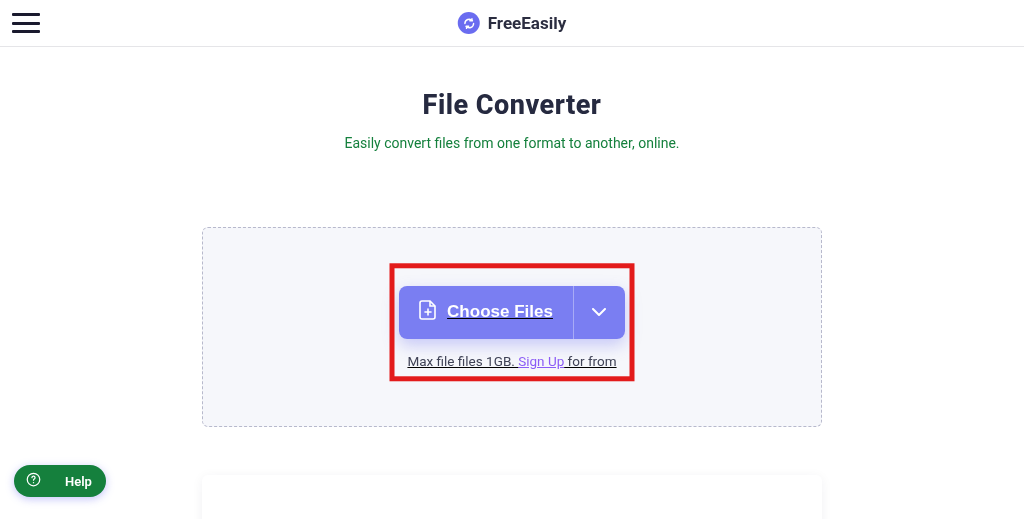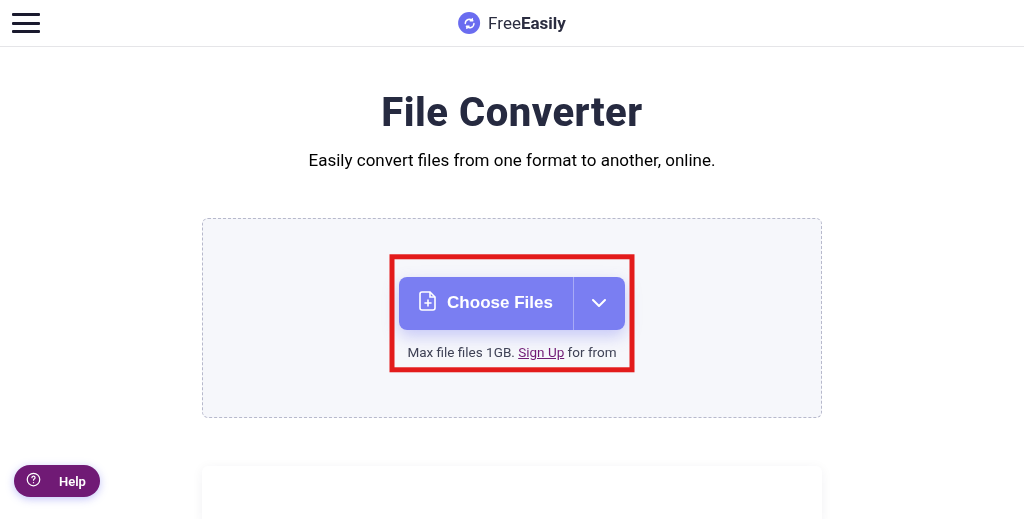--- a/index.html
+++ b/index.html
@@ -50,48 +50,49 @@
       display: flex;
       align-items: center;
       justify-content: center;
     }
     .logo-text {
       font-size: 17px;
       font-weight: 700;
       color: #2b2d40;
     }
     .logo-text .free {
-      font-weight: 400;
+      font-weight: 700;
     }
     .hero {
       text-align: center;
       padding-top: 42px;
     }
     .hero h1 {
-      font-size: 40px;
+      font-size: 27px;
       font-weight: 800;
       color: #262a40;
       letter-spacing: 0.5px;
     }
     .hero p {
       margin-top: 14px;
-      font-size: 17px;
-      color: #000000;
+      font-size: 14px;
+      color: #15803d;
     }
     .dropzone {
-      margin: 48px auto 0;
+      margin: 76px auto 0;
       width: 620px;
       height: 200px;
       border: 1.5px dashed #b7b9cc;
       border-radius: 6px;
       background: #f6f7fb;
       display: flex;
       align-items: center;
       justify-content: center;
       position: relative;
+      text-decoration: underline;
     }
     .highlight-box {
       position: absolute;
       border: 5px solid #e31b1b;
       width: 245px;
       height: 118px;
       left: 50%;
       top: 50%;
       transform: translate(-50%, -54%);
       pointer-events: none;
@@ -129,42 +130,42 @@
       display: flex;
       align-items: center;
       justify-content: center;
       cursor: pointer;
     }
     .max-text {
       font-size: 13.5px;
       color: #3f4256;
     }
     .max-text a {
-      color: #701a75;
+      color: #8b5cf6;
       text-decoration: underline;
     }
     .below-card {
       margin: 48px auto 0;
       width: 620px;
       height: 60px;
       background: #fff;
       box-shadow: 0 2px 12px rgba(30,35,70,0.06);
       border-radius: 6px;
     }
     .help-widget {
       position: absolute;
       left: 14px;
       bottom: 22px;
-      background: #701a75;
+      background: #15803d;
       color: #fff;
       border-radius: 22px;
       padding: 7px 14px 7px 12px;
       display: flex;
       align-items: center;
-      gap: 18px;
+      gap: 24px;
       font-size: 13px;
       font-weight: 600;
       cursor: pointer;
       box-shadow: 0 2px 8px rgba(106,108,240,0.4);
     }
   </style>
 </head>
 <body>
 
 <div class="header">

